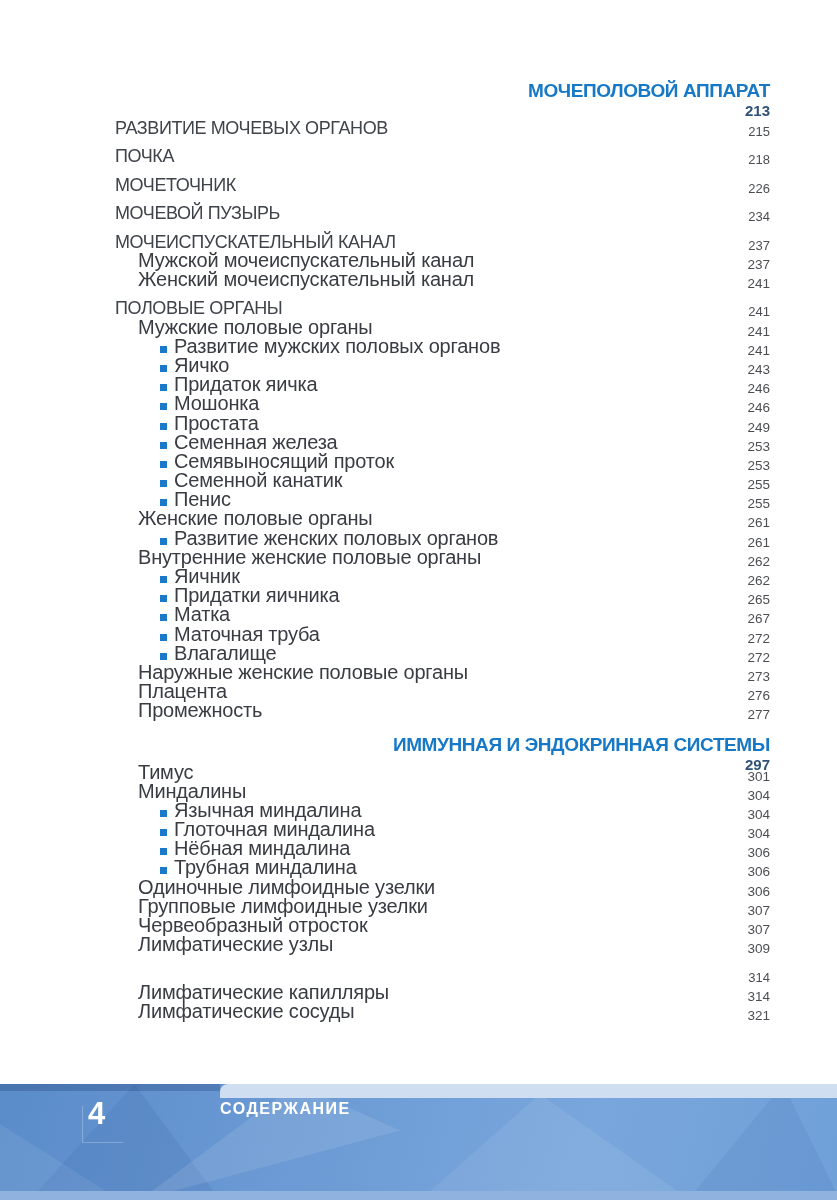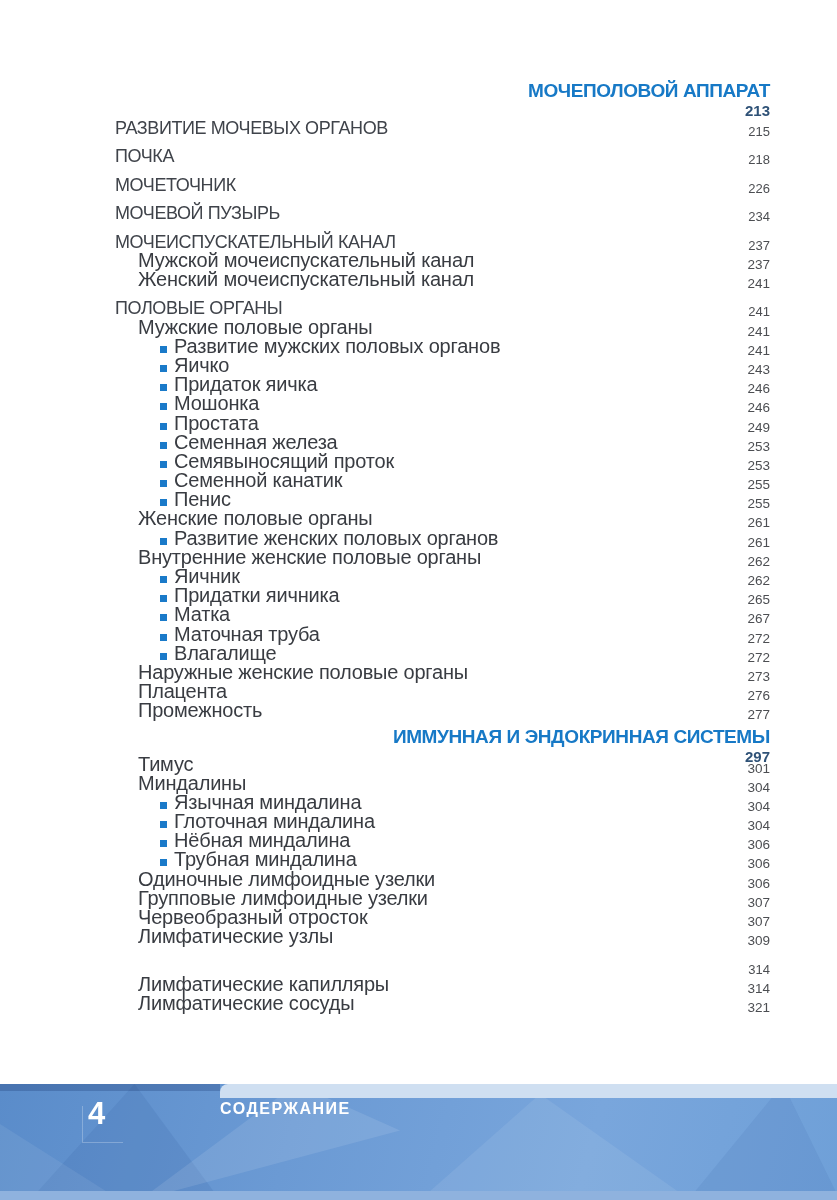--- a/index.html
+++ b/index.html
@@ -16,21 +16,21 @@
   .row .label{white-space:nowrap;letter-spacing:-0.2px;}
   .row .dots{flex:1;margin:0 2px 0 6px;background-repeat:repeat-x;min-width:10px;}
   .row .num{min-width:34px;text-align:right;}
 
   
   .l1{height:30px;flex-direction:column;}
   .l1 .label{color:#1779c6;font-weight:700;font-size:19px;letter-spacing:-0.4px;}
   .l1 .num{color:#2f5277;font-weight:700;font-size:15px;}
   .l1 .dots{background-image:radial-gradient(circle,#4d84b6 1.3px,transparent 1.6px);
             background-size:8px 4px;background-position:left bottom 5px;}
-  .toc .l1:not(:first-child){margin-top:4px;}
+  .toc .l1:not(:first-child){margin-top:12px;}
 
   
   .l2{height:28.5px;justify-content:flex-end;}
   .l2{padding-left:23px;}
   .l2 .label{color:#3f434a;font-size:18px;letter-spacing:-0.4px;}
   .l2 .num{color:#4c4e52;font-size:13px;}
 
   
   .l3{height:19.2px;padding-left:46px;}
   .l4{height:19.2px;padding-left:68px;}

